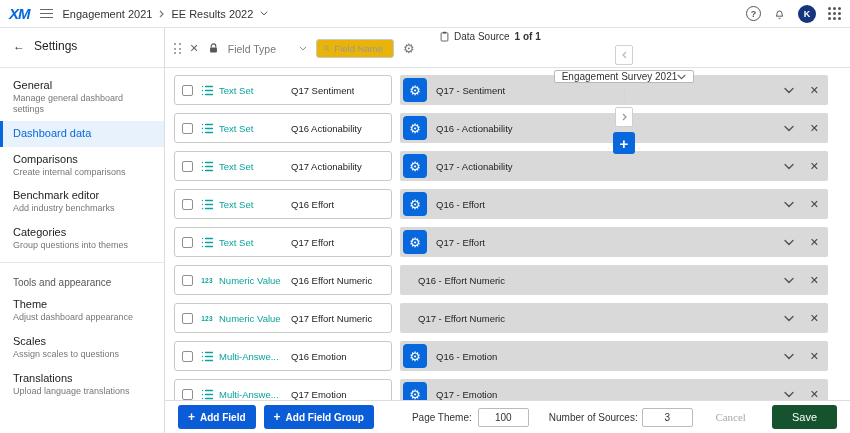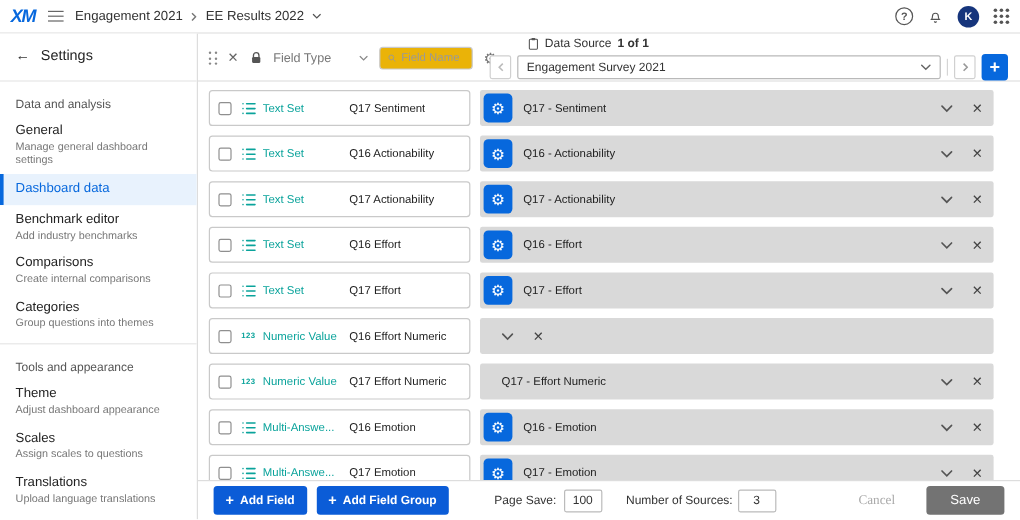--- a/index.html
+++ b/index.html
@@ -45,21 +45,21 @@
   .icon-btn { display: flex; align-items: center; cursor: pointer; }
   .fieldtype { display: flex; align-items: center; gap: 23px; font-size: 10.5px; color: #777; cursor: pointer; }
   .search { display: flex; align-items: center; gap: 4px; border: 1px solid #c9c9c9; border-radius: 3px; height: 19px; padding: 0 6px; width: 78px; background: #eab308; }
   .search input { border: none; outline: none; width: 100%; font-size: 9.5px; color: #333; font-family: inherit; background: transparent; }
   .search input::placeholder { color: #999; }
   .gear-gray { font-size: 13px; color: #777; line-height: 1; cursor: pointer; }
 
   .ds { position: absolute; right: 10px; top: 3px; width: 432px; }
   .ds-head { display: flex; align-items: center; gap: 5px; font-size: 10px; color: #333; padding-left: 32px; margin-bottom: 3px; }
   .ds-count { font-weight: bold; }
-  .ds-row { display: flex; align-items: center; gap: 5px; }
+  .ds-row { display: flex; align-items: center; gap: 5px; flex-direction: column; }
   .nav-box { width: 18px; height: 20px; border: 1px solid #d0d0d0; border-radius: 2px; display: flex; align-items: center; justify-content: center; background: #fff; cursor: pointer; flex-shrink: 0; }
   .ds-select { flex: 1; height: 20px; border: 1px solid #b9b9b9; border-radius: 2px; display: flex; align-items: center; padding: 0 7px; font-size: 10px; color: #333; background: #fff; cursor: pointer; min-width: 0; }
   .ds-select .lbl { flex: 1; white-space: nowrap; overflow: hidden; text-overflow: ellipsis; }
   .vdiv { width: 1px; height: 14px; background: #d5d5d5; flex-shrink: 0; }
   .plus-btn { width: 22px; height: 22px; background: #0768dd; border-radius: 3px; color: #fff; font-size: 15px; display: flex; align-items: center; justify-content: center; font-weight: bold; cursor: pointer; flex-shrink: 0; line-height: 1; }
 
   
   .content { flex: 1; display: flex; gap: 8px; padding: 7px 22px 0 9px; overflow: hidden; }
   .col-left { width: 218px; flex-shrink: 0; }
   .field-row { height: 30px; border: 1px solid #c9c9c9; border-radius: 3px; margin-bottom: 8px; display: flex; align-items: center; padding: 0 7px; background: #fff; cursor: pointer; }
@@ -76,23 +76,23 @@
   .bar-label { flex: 1; font-size: 9.5px; color: #222; white-space: nowrap; overflow: hidden; }
   .bar-chevron { margin-right: 16px; display: flex; cursor: pointer; }
   .bar-x { font-size: 11px; color: #444; cursor: pointer; }
 
   
   .footer { height: 33px; border-top: 1px solid #ddd; display: flex; align-items: center; padding: 0 13px; gap: 8px; background: #fff; flex-shrink: 0; }
   .btn-blue { display: flex; align-items: center; gap: 5px; background: #0b5cd7; color: #fff; font-size: 10px; font-weight: bold; border: none; border-radius: 3px; padding: 6px 10px; font-family: inherit; cursor: pointer; }
   .btn-plus { font-size: 12px; font-weight: bold; line-height: 1; }
   .pg { margin-left: 30px; display: flex; align-items: center; gap: 6px; font-size: 10px; color: #333; }
   .ns { display: flex; align-items: center; gap: 4px; font-size: 10px; color: #333; margin-left: 12px; }
-  .num-input { width: 32px; height: 19px; border: 1px solid #bbb; border-radius: 2px; text-align: center; font-size: 10px; font-family: inherit; color: #333; }
+  .num-input { width: 51px; height: 19px; border: 1px solid #bbb; border-radius: 2px; text-align: center; font-size: 10px; font-family: inherit; color: #333; }
   .cancel { margin-left: auto; color: #a9a9a9; font-size: 11px; background: none; border: none; font-family: Liberation Serif, serif; cursor: pointer; }
-  .save { background: #737373; color: #fff; font-size: 11px; border: none; border-radius: 3px; padding: 6px 20px; margin-left: 18px; font-family: inherit; cursor: default; }
+  .save { background: #14532d; color: #fff; font-size: 11px; border: none; border-radius: 3px; padding: 6px 20px; margin-left: 18px; font-family: inherit; cursor: default; }
 </style>
 </head>
 <body>
 
 <div class="app">
 
   <div class="topbar">
     <div class="logo">XM</div>
     <div class="hamburger">
         <span></span>
@@ -132,39 +132,38 @@
 
   <div class="layout">
 
     <div class="sidebar">
       <div class="back">
         <span class="back-arrow">←</span>
         <span>Settings</span>
       </div>
       <div class="sb-divider"></div>
 
-      <div class="group-label">Data and analysis</div>
 
         <div class="nav-item">
           <div class="nav-title">General</div>
           <div class="nav-sub">Manage general dashboard settings</div>
         </div>
 
         <div class="nav-item active">
           <div class="nav-title">Dashboard data</div>
         </div>
 
         <div class="nav-item">
+          <div class="nav-title">Comparisons</div>
+          <div class="nav-sub">Create internal comparisons</div>
+        </div>
+
+        <div class="nav-item">
           <div class="nav-title">Benchmark editor</div>
           <div class="nav-sub">Add industry benchmarks</div>
-        </div>
-
-        <div class="nav-item">
-          <div class="nav-title">Comparisons</div>
-          <div class="nav-sub">Create internal comparisons</div>
         </div>
 
         <div class="nav-item">
           <div class="nav-title">Categories</div>
           <div class="nav-sub">Group questions into themes</div>
         </div>
 
       <div class="sb-divider"></div>
       <div class="group-label">Tools and appearance</div>
 
@@ -433,20 +432,21 @@
                 <svg width="10" height="7" viewBox="0 0 10 7">
                   <path d="M1 1.5l4 4 4-4" fill="none" stroke="#555" stroke-width="1.4" stroke-linecap="round"></path>
                 </svg>
               </span>
               <span class="bar-x">✕</span>
             </div>
 
             <div class="bar">
 
               <span class="gear-spacer"></span>
+              <span class="bar-label">Q16 - Effort Numeric</span>
               <span class="bar-chevron">
                 <svg width="10" height="7" viewBox="0 0 10 7">
                   <path d="M1 1.5l4 4 4-4" fill="none" stroke="#555" stroke-width="1.4" stroke-linecap="round"></path>
                 </svg>
               </span>
               <span class="bar-x">✕</span>
             </div>
 
             <div class="bar">
 
@@ -490,21 +490,21 @@
       <div class="footer">
         <button class="btn-blue">
           <span class="btn-plus">+</span>
           <span>Add Field</span>
         </button>
         <button class="btn-blue">
           <span class="btn-plus">+</span>
           <span>Add Field Group</span>
         </button>
         <div class="pg">
-          <span>Page Save:</span>
+          <span>Page Theme:</span>
           <input class="num-input" type="text" value="100" style="">
         </div>
         <div class="ns">
           <span>Number of Sources:</span>
           <input class="num-input" type="text" value="3" style="">
         </div>
         <button class="cancel">Cancel</button>
         <button class="save">Save</button>
       </div>
 

